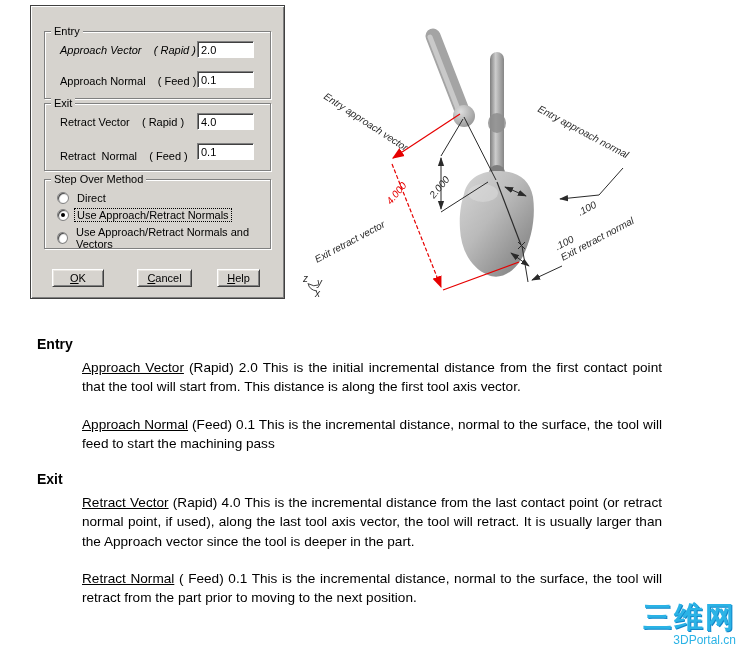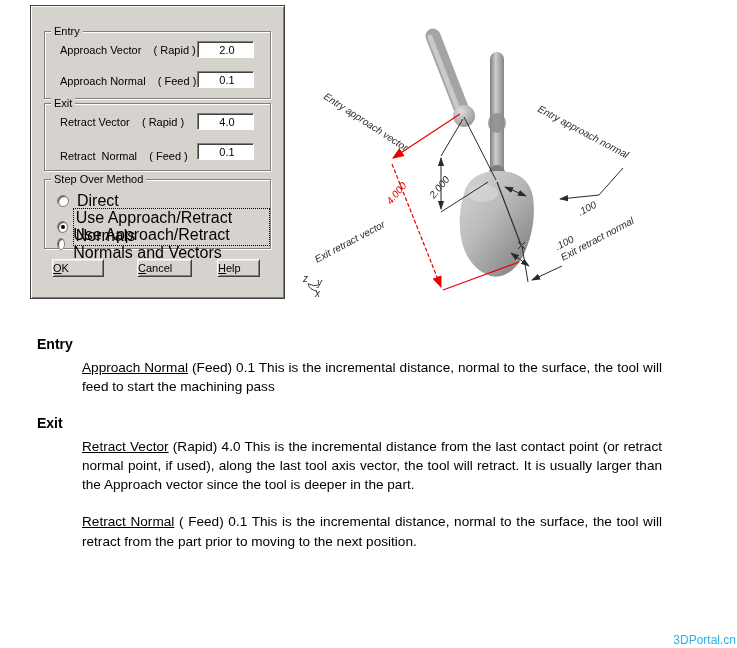--- a/index.html
+++ b/index.html
@@ -19,32 +19,32 @@
        font-size:9px;font-weight:bold;line-height:9px;text-align:center;padding:0;
        font-family:"Liberation Sans",sans-serif;}
   .grp{position:absolute;left:13px;width:225px;border:1px solid #808080;
        box-shadow:inset 1px 1px 0 #ffffff,1px 1px 0 #ffffff;}
   .grp-label{position:absolute;top:-7px;left:6px;background:#d6d3ce;padding:0 3px;
        font-size:11px;color:#000;}
   .fld-label{position:absolute;left:15px;font-size:11px;color:#000;white-space:pre;}
   .fld-input{position:absolute;left:152px;width:52px;height:15px;background:#ffffff;
        border:1px solid;border-color:#808080 #ffffff #ffffff #808080;
        box-shadow:inset 1px 1px 0 #404040;
-       font-size:11px;font-family:"Liberation Sans",sans-serif;padding:0 0 0 3px;text-align:center;}
+       font-size:11px;font-family:"Liberation Sans",sans-serif;padding:0 0 0 3px;}
   .radio-row{position:absolute;left:12px;display:flex;align-items:center;}
   .radio{width:10px;height:10px;border-radius:50%;background:#ffffff;
        border:1px solid #808080;box-shadow:inset 1px 1px 1px #404040;position:relative;}
   .radio.on::after{content:"";position:absolute;left:3px;top:3px;width:4px;height:4px;
        border-radius:50%;background:#000;}
-  .radio-label{font-size:16px;margin-left:5px;padding:0 2px;border:1px dotted transparent;}
+  .radio-label{font-size:11px;margin-left:5px;padding:0 2px;border:1px dotted transparent;}
   .radio-label.focus{border-color:#000;}
-  .btn{position:absolute;top:253px;height:18px;background:#d6d3ce;
+  .btn{position:absolute;top:263px;height:18px;background:#d6d3ce;
        border:1px solid;border-color:#ffffff #404040 #404040 #ffffff;
        box-shadow:inset 1px 1px 0 #e8e5e0, inset -1px -1px 0 #808080;
-       font-size:11px;font-family:"Liberation Sans",sans-serif;text-align:left;padding:0;}
+       font-size:11px;font-family:"Liberation Sans",sans-serif;text-align:center;padding:0;}
   .btn u{text-decoration:underline;}
 
   
   .diagram{position:absolute;left:287px;top:8px;width:450px;height:300px;}
   .dtext{font:italic 10px "Liberation Sans",sans-serif;fill:#2a2a2a;}
   .dred{fill:#e60000;}
 
   
   .content{position:absolute;left:37px;top:336px;width:630px;color:#000;}
   .content h3{font-size:14px;font-weight:bold;margin:0 0 6px 0;}
@@ -59,21 +59,21 @@
        text-shadow:1px 1px 0 #1286c8;}
   .wm-url{font-size:12px;margin-top:2px;color:#2bb3e6;}
 </style>
 </head>
 <body>
 
 <div class="win">
 
   <div class="grp" style="top:25px;height:66px;">
     <span class="grp-label">Entry</span>
-    <span class="fld-label" style="top:12px;">Approach Vector    ( Rapid )</span>
+    <span class="fld-label" style="top:12px;font-style:italic;">Approach Vector    ( Rapid )</span>
     <input class="fld-input" style="top: 9px;" value="2.0">
     <span class="fld-label" style="top:43px;">Approach Normal    ( Feed )</span>
     <input class="fld-input" style="top: 39px;" value="0.1">
   </div>
 
   <div class="grp" style="top:97px;height:66px;">
     <span class="grp-label">Exit</span>
     <span class="fld-label" style="top:12px;">Retract Vector    ( Rapid )</span>
     <input class="fld-input" style="top: 9px;" value="4.0">
     <span class="fld-label" style="top:46px;">Retract  Normal    ( Feed )</span>
@@ -179,22 +179,24 @@
   <g>
     <path d="M308,283 q1,7 9,8 M309,284 q5,3 9,1" stroke="#2a2a2a" stroke-width="0.9" fill="none"></path>
     <text class="dtext" x="303" y="282">z</text>
     <text class="dtext" x="317" y="286">y</text>
     <text class="dtext" x="315" y="297">x</text>
   </g>
 </svg>
 
 <div class="content">
   <h3>Entry</h3>
+  <p><span class="term">Approach Vector</span><span> (Rapid)  2.0   This is the initial incremental distance from the first contact point that the tool will start from. This distance is along the first tool axis vector.</span></p>
   <p><span class="term">Approach Normal</span><span> (Feed)   0.1    This is the incremental distance, normal to the surface, the tool will feed to start the machining pass</span></p>
 
   <h3 class="later">Exit</h3>
   <p><span class="term">Retract Vector</span><span> (Rapid) 4.0 This is the incremental distance from the last contact point (or retract normal point, if used), along the last tool axis vector, the tool will retract. It is usually larger than the Approach vector since the tool is deeper in the part.</span></p>
   <p><span class="term">Retract Normal</span><span> ( Feed) 0.1 This is the incremental distance, normal to the surface, the tool will retract from the part prior to moving to the next position.</span></p>
 </div>
 
 <div class="watermark">
+  <div class="wm-logo">三维网</div>
   <div class="wm-url">3DPortal.cn</div>
 </div>
 
 </body></html>

